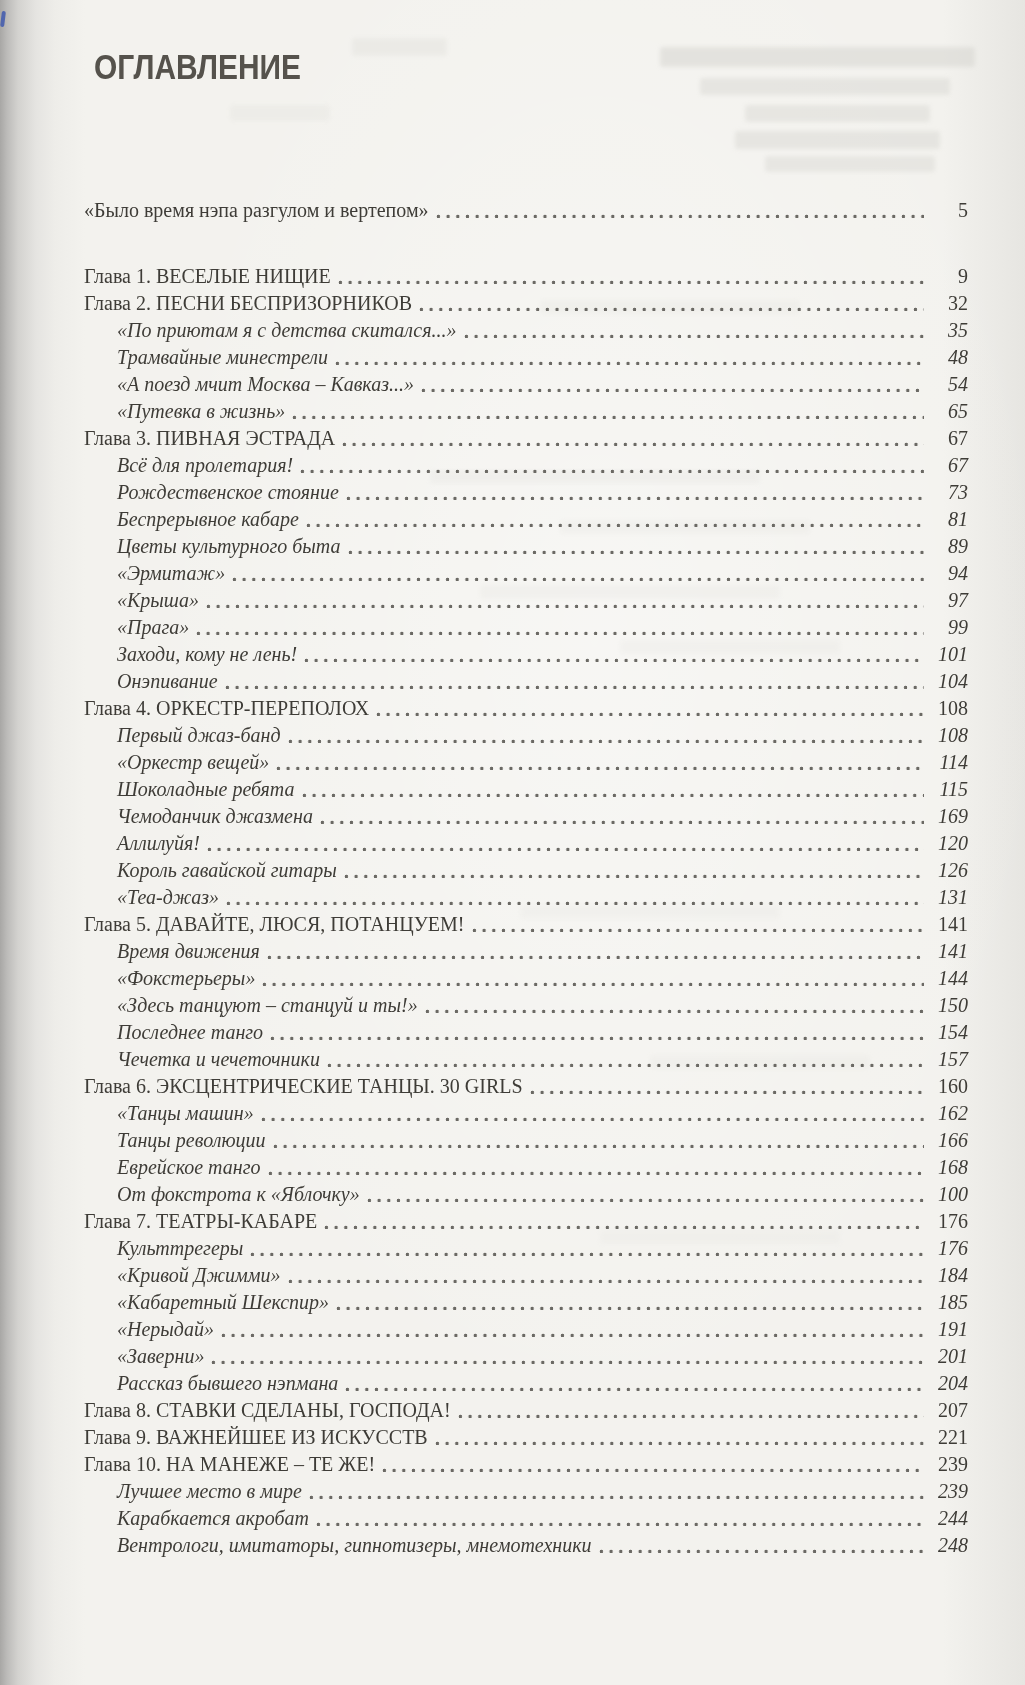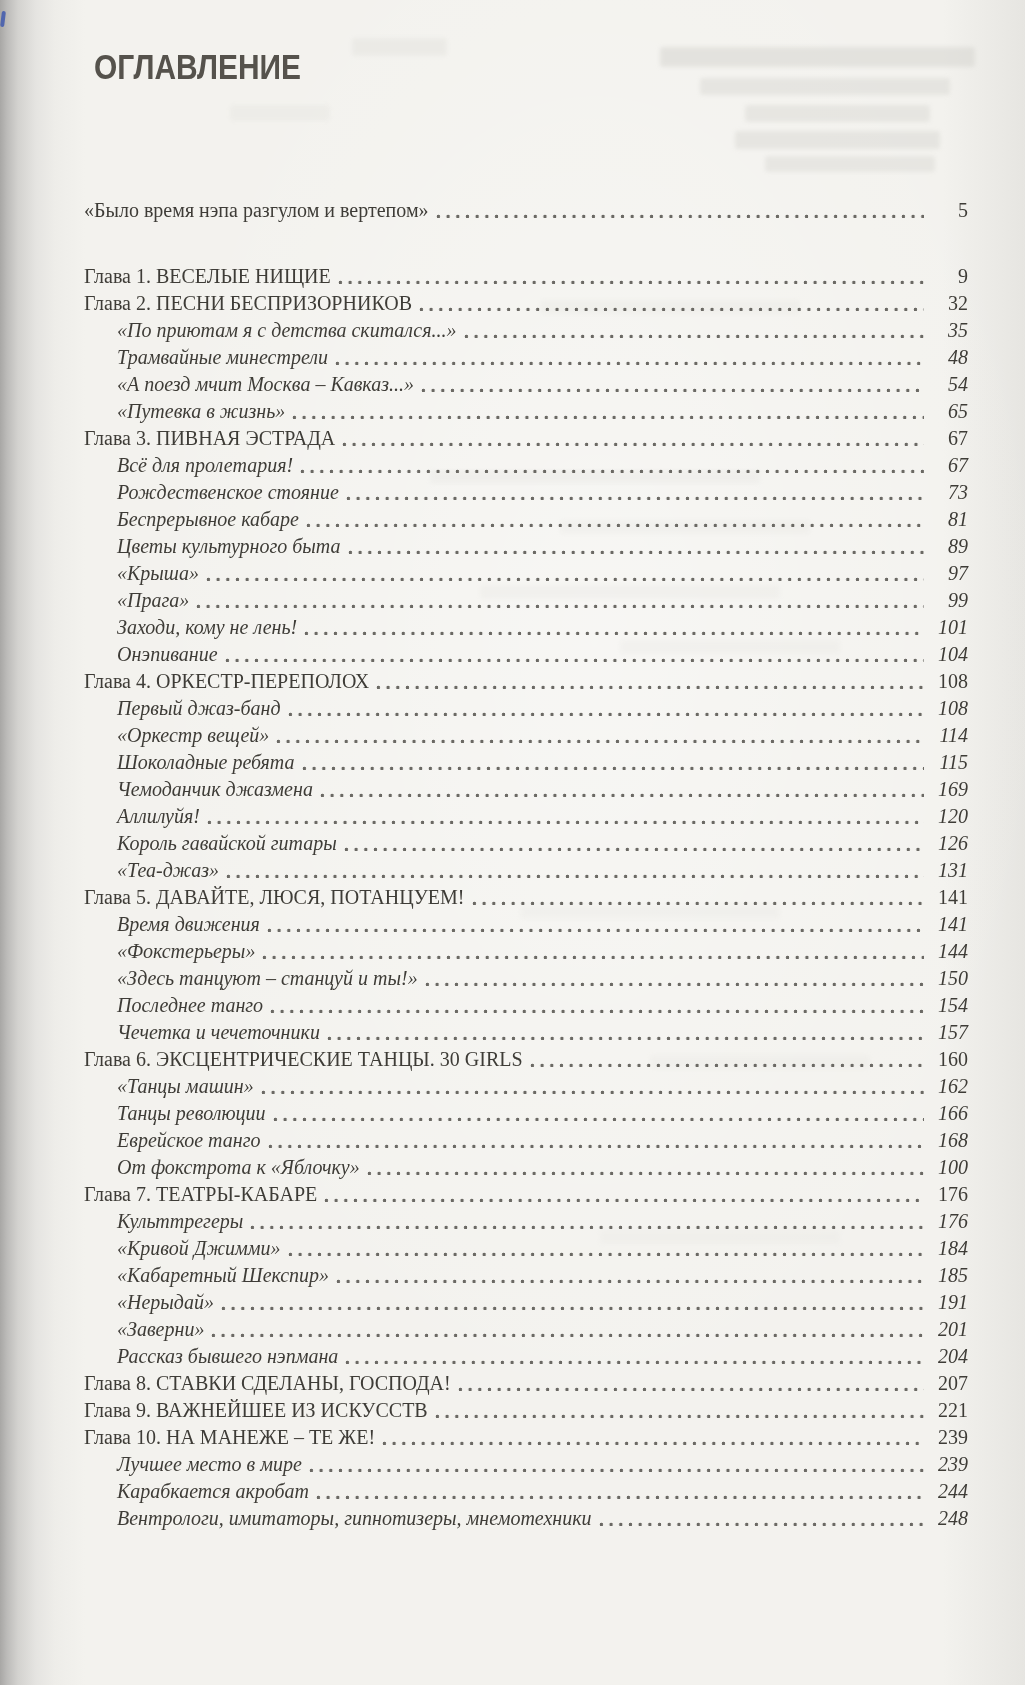--- a/index.html
+++ b/index.html
@@ -140,20 +140,25 @@
         <span class="label">Беспрерывное кабаре</span>
         <span class="dots"></span>
         <span class="pg">81</span>
       </div>
       <div class="row lvl1">
         <span class="label">Цветы культурного быта</span>
         <span class="dots"></span>
         <span class="pg">89</span>
       </div>
       <div class="row lvl1">
+        <span class="label">«Эрмитаж»</span>
+        <span class="dots"></span>
+        <span class="pg">94</span>
+      </div>
+      <div class="row lvl1">
         <span class="label">«Крыша»</span>
         <span class="dots"></span>
         <span class="pg">97</span>
       </div>
       <div class="row lvl1">
         <span class="label">«Прага»</span>
         <span class="dots"></span>
         <span class="pg">99</span>
       </div>
       <div class="row lvl1">

